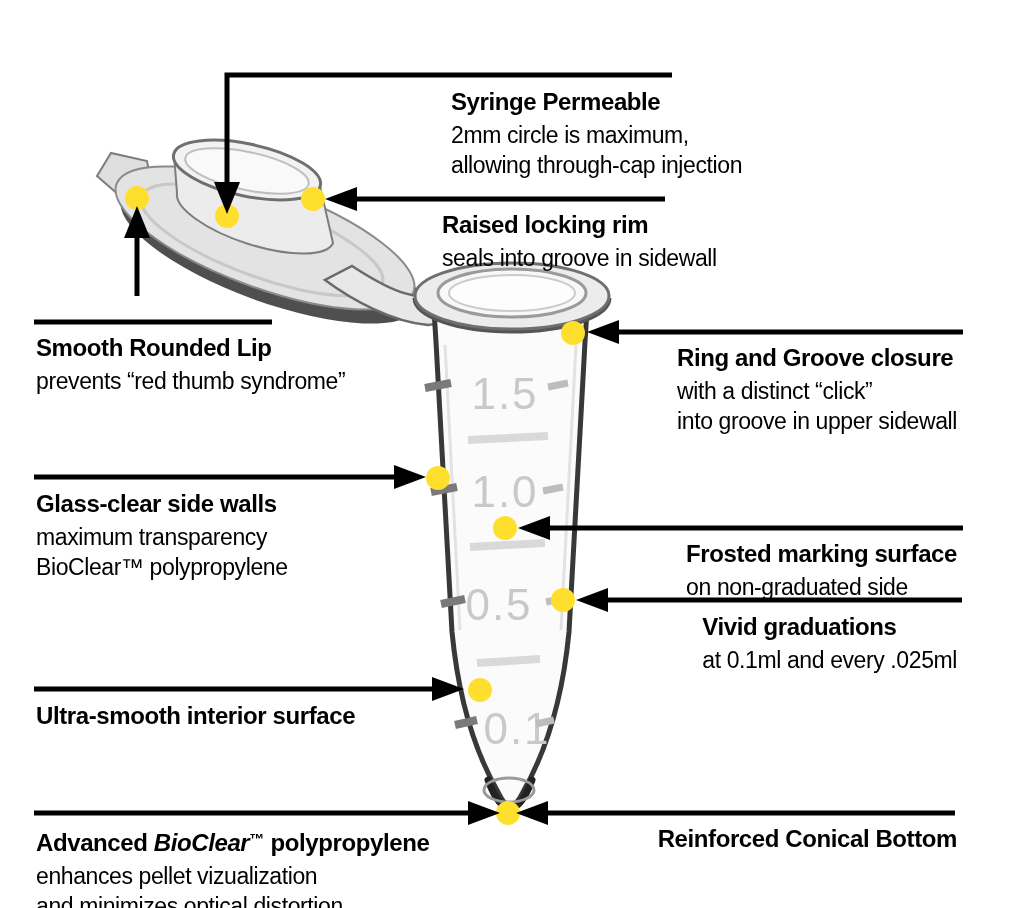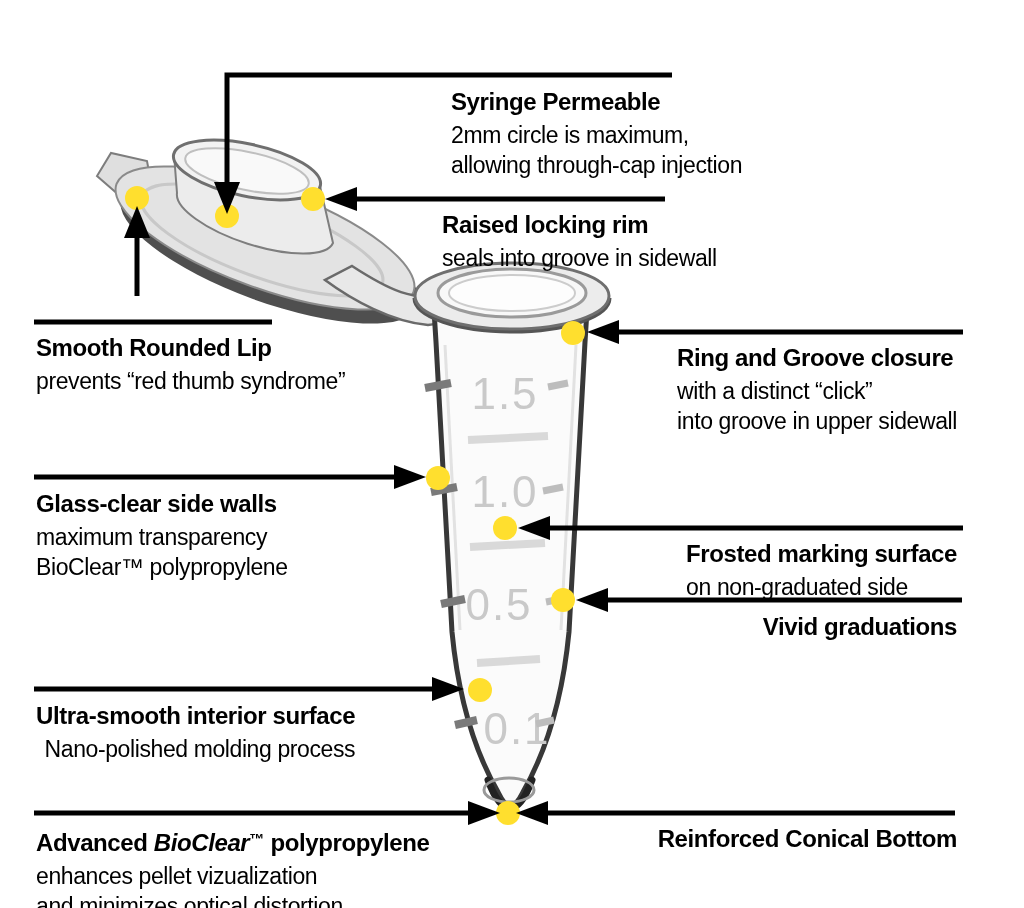--- a/index.html
+++ b/index.html
@@ -153,25 +153,25 @@
   </div>
 
   <div class="ann" style="left:36px;top:451px;">
     <div class="ttl">Glass-clear side walls</div>
     <div class="dsc">maximum transparency</div>
     <div class="dsc">BioClear™ polypropylene</div>
   </div>
 
   <div class="ann right" style="right:67px;top:574px;">
     <div class="ttl">Vivid graduations</div>
+    <div class="dsc">at 0.1ml and every .025ml</div>
   </div>
 
   <div class="ann" style="left:36px;top:663px;text-align:right;">
     <div class="ttl">Ultra-smooth interior surface</div>
-    <div class="dsc">Nano-polished molding process</div>
   </div>
 
   <div class="ann" style="left:36px;top:786px;">
     <div class="ttl"><span>Advanced </span><span class="it">BioClear</span><span class="tm">™</span><span> polypropylene</span></div>
     <div class="dsc">enhances pellet vizualization</div>
     <div class="dsc">and minimizes optical distortion</div>
   </div>
 
   <div class="ann right" style="right:67px;top:786px;">
     <div class="ttl">Reinforced Conical Bottom</div>

